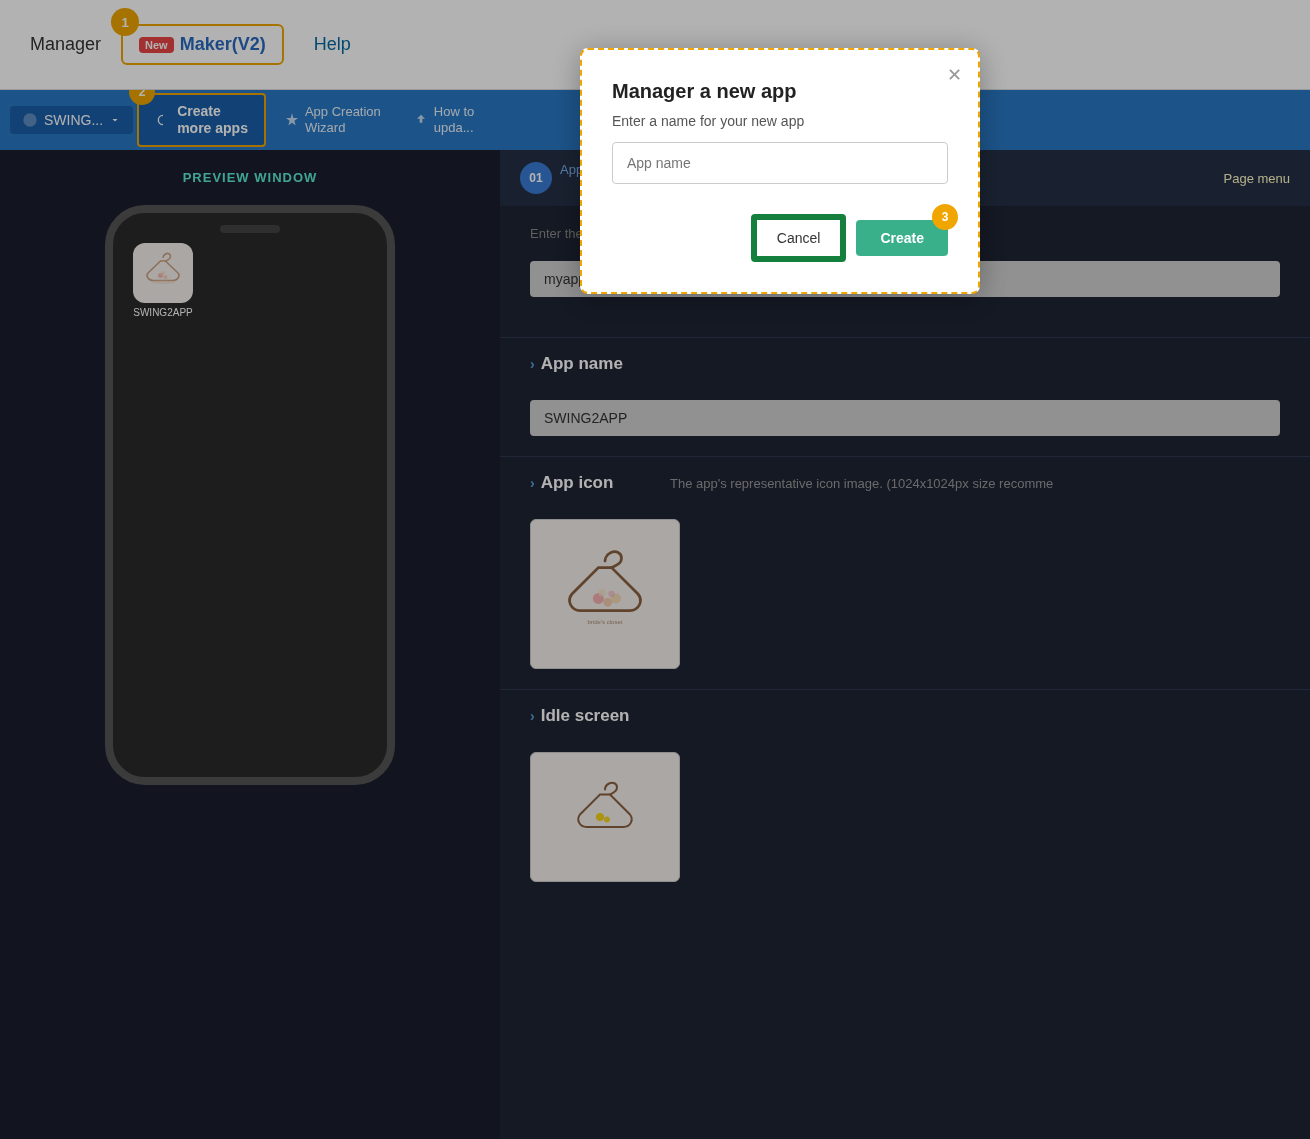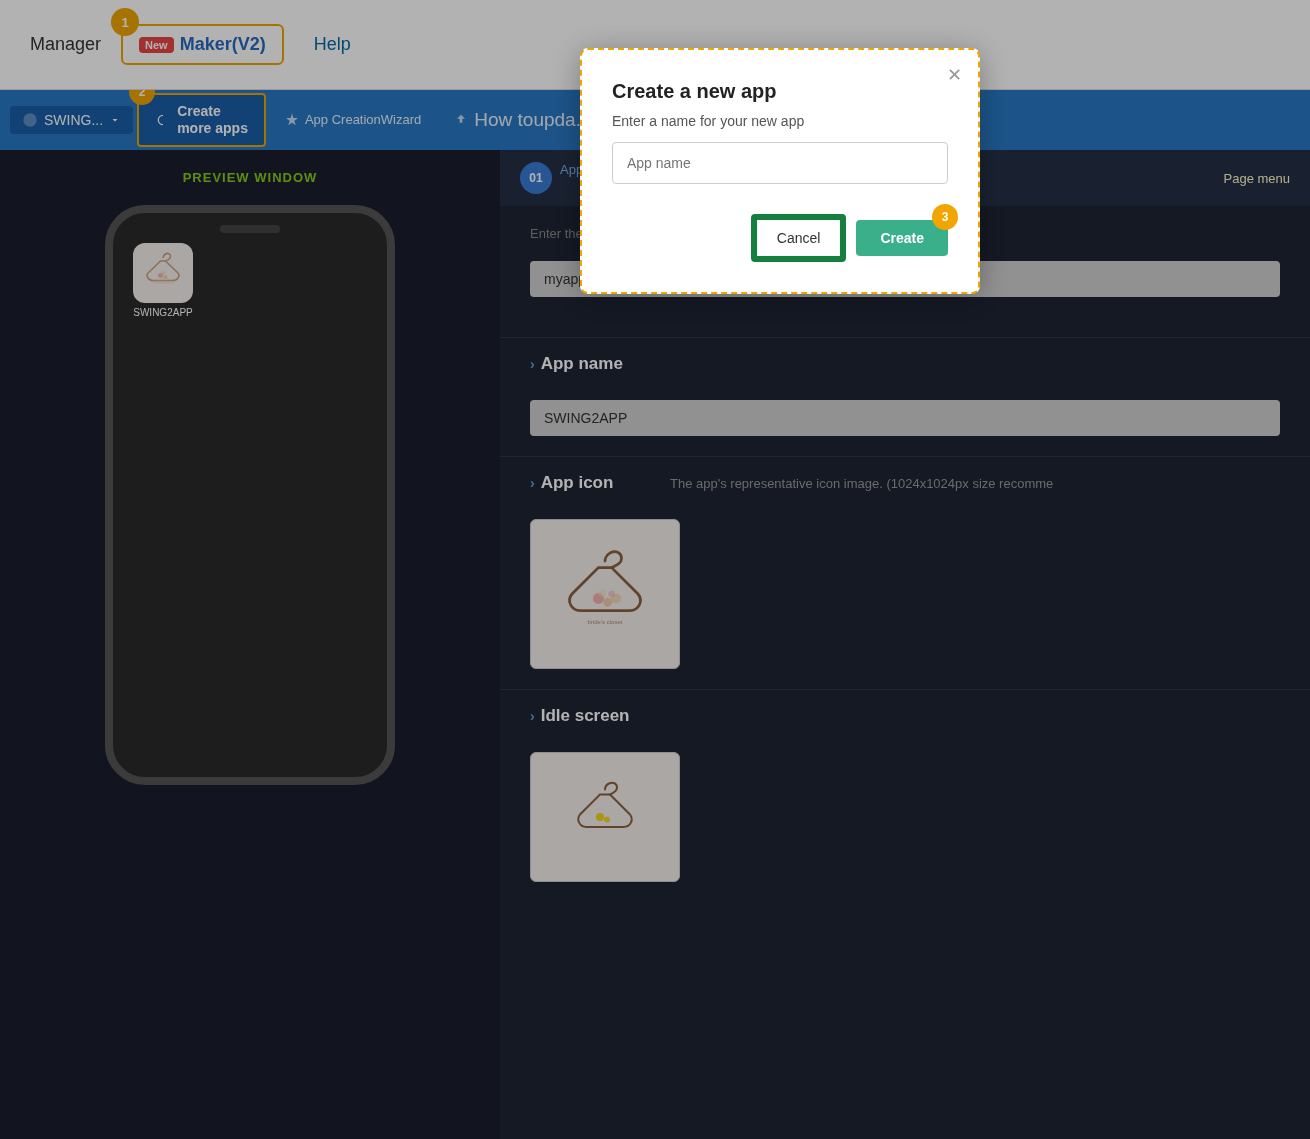--- a/index.html
+++ b/index.html
@@ -142,21 +142,21 @@
     .left-panel {
       background: #1a1f2e;
       width: 500px;
       min-width: 500px;
       padding: 20px;
       display: flex;
       flex-direction: column;
       align-items: center;
     }
     .preview-title {
-      color: #84cc16;
+      color: #5eead4;
       font-size: 13px;
       font-weight: 600;
       letter-spacing: 1px;
       margin-bottom: 20px;
     }
     .phone-frame {
       width: 290px;
       height: 580px;
       background: #2a2a2a;
       border-radius: 40px;
@@ -473,31 +473,31 @@
     <div style="display:flex;flex-direction:column;line-height:1.2;">
       <span>Create</span>
       <span>more apps</span>
     </div>
   </div>
 
   <div class="sub-nav-link">
     <svg width="16" height="16" viewBox="0 0 24 24">
         <path d="M12 2l2 7h7l-5.5 4 2 7L12 16l-5.5 4 2-7L3 9h7z" fill="#fff" opacity="0.8"></path>
       </svg>
-    <div style="display:flex;flex-direction:row;line-height:1.2;font-size:13px;">
+    <div style="display:flex;flex-direction:column;line-height:1.2;font-size:13px;">
       <span>App Creation</span>
       <span>Wizard</span>
     </div>
   </div>
 
   <div class="sub-nav-link">
     <svg width="16" height="16" viewBox="0 0 24 24">
         <path d="M12 4l-6 6h4v6h4v-6h4l-6-6z" fill="#fff" opacity="0.8"></path>
       </svg>
-    <div style="display:flex;flex-direction:row;line-height:1.2;font-size:19px;">
+    <div style="display:flex;flex-direction:column;line-height:1.2;font-size:13px;">
       <span>How to</span>
       <span>upda...</span>
     </div>
   </div>
 </div>
 
 <div class="main-area">
 
   <div class="left-panel">
     <div class="preview-title">PREVIEW WINDOW</div>
@@ -586,21 +586,21 @@
       </svg>
     </div>
 
   </div>
 </div>
 
 <div class="modal-overlay">
   <div class="modal">
     <button class="modal-close">✕</button>
     
-    <h2 class="modal-title">Create a new app</h2>
+    <h2 class="modal-title">Manager a new app</h2>
     <p class="modal-subtitle">Enter a name for your new app</p>
     
     <input class="modal-input" type="text" placeholder="App name" style="">
     
     <div class="modal-actions">
       <button class="btn-cancel">Cancel</button>
       <button class="btn-create">
         <div class="step-badge3">3</div>
         <span>Create</span>
       </button>

